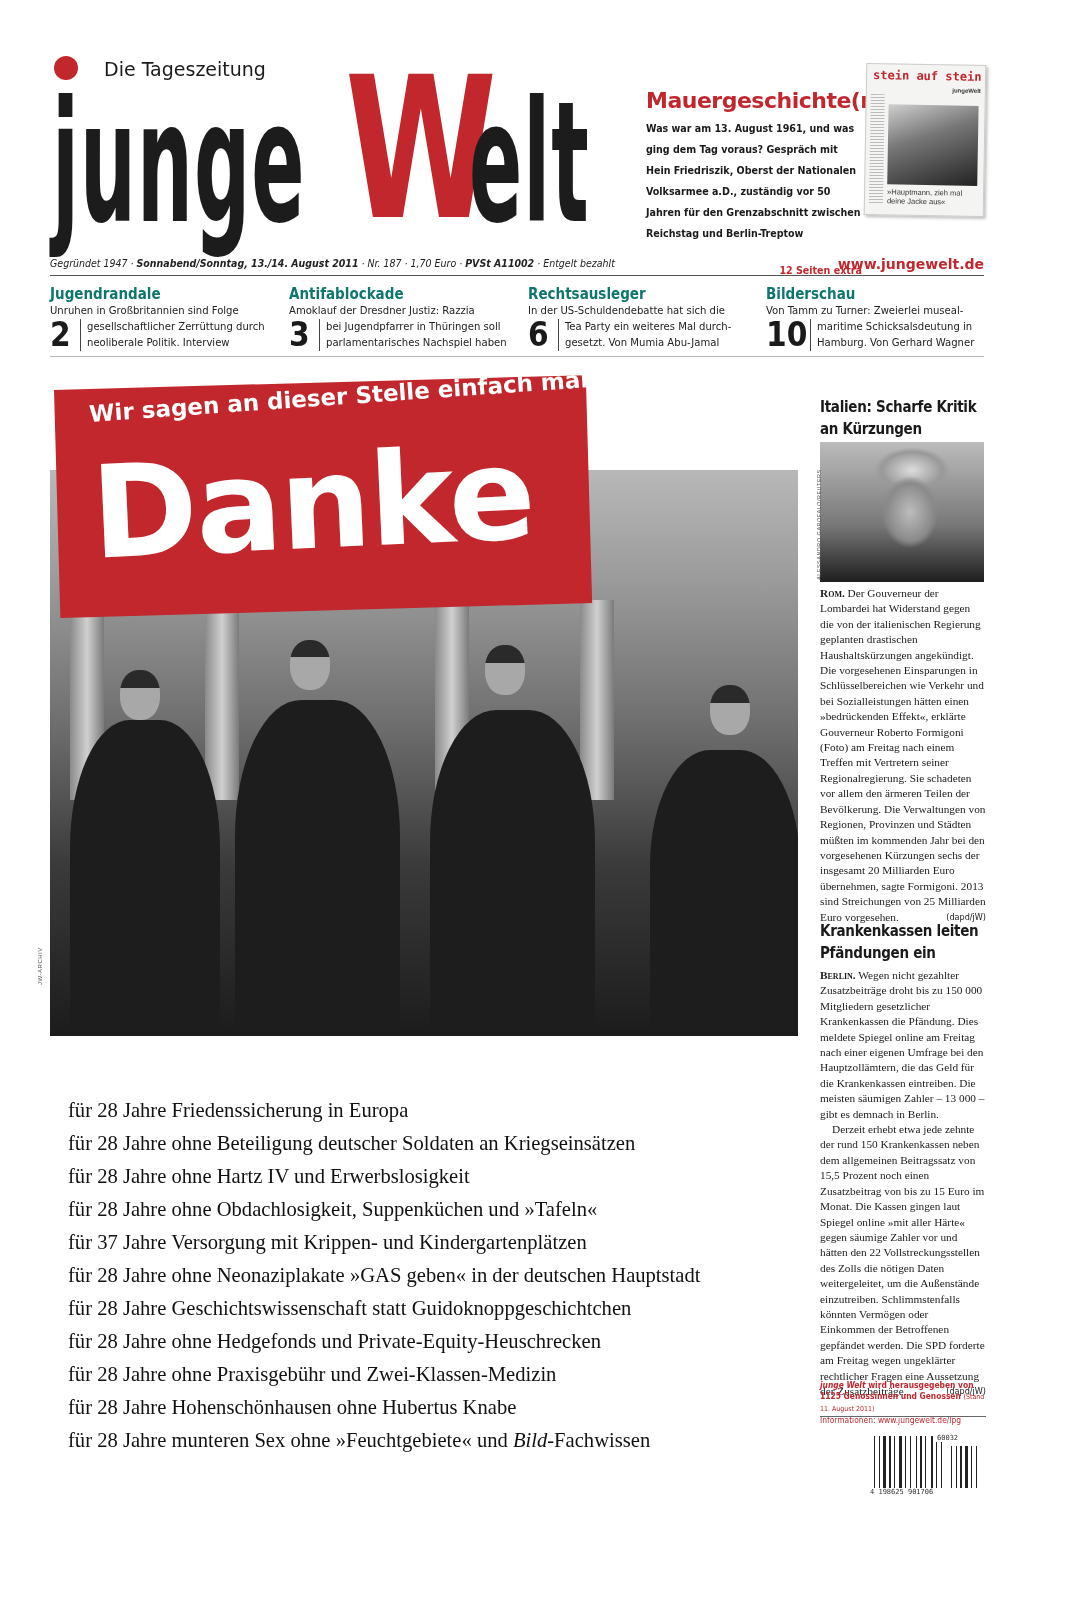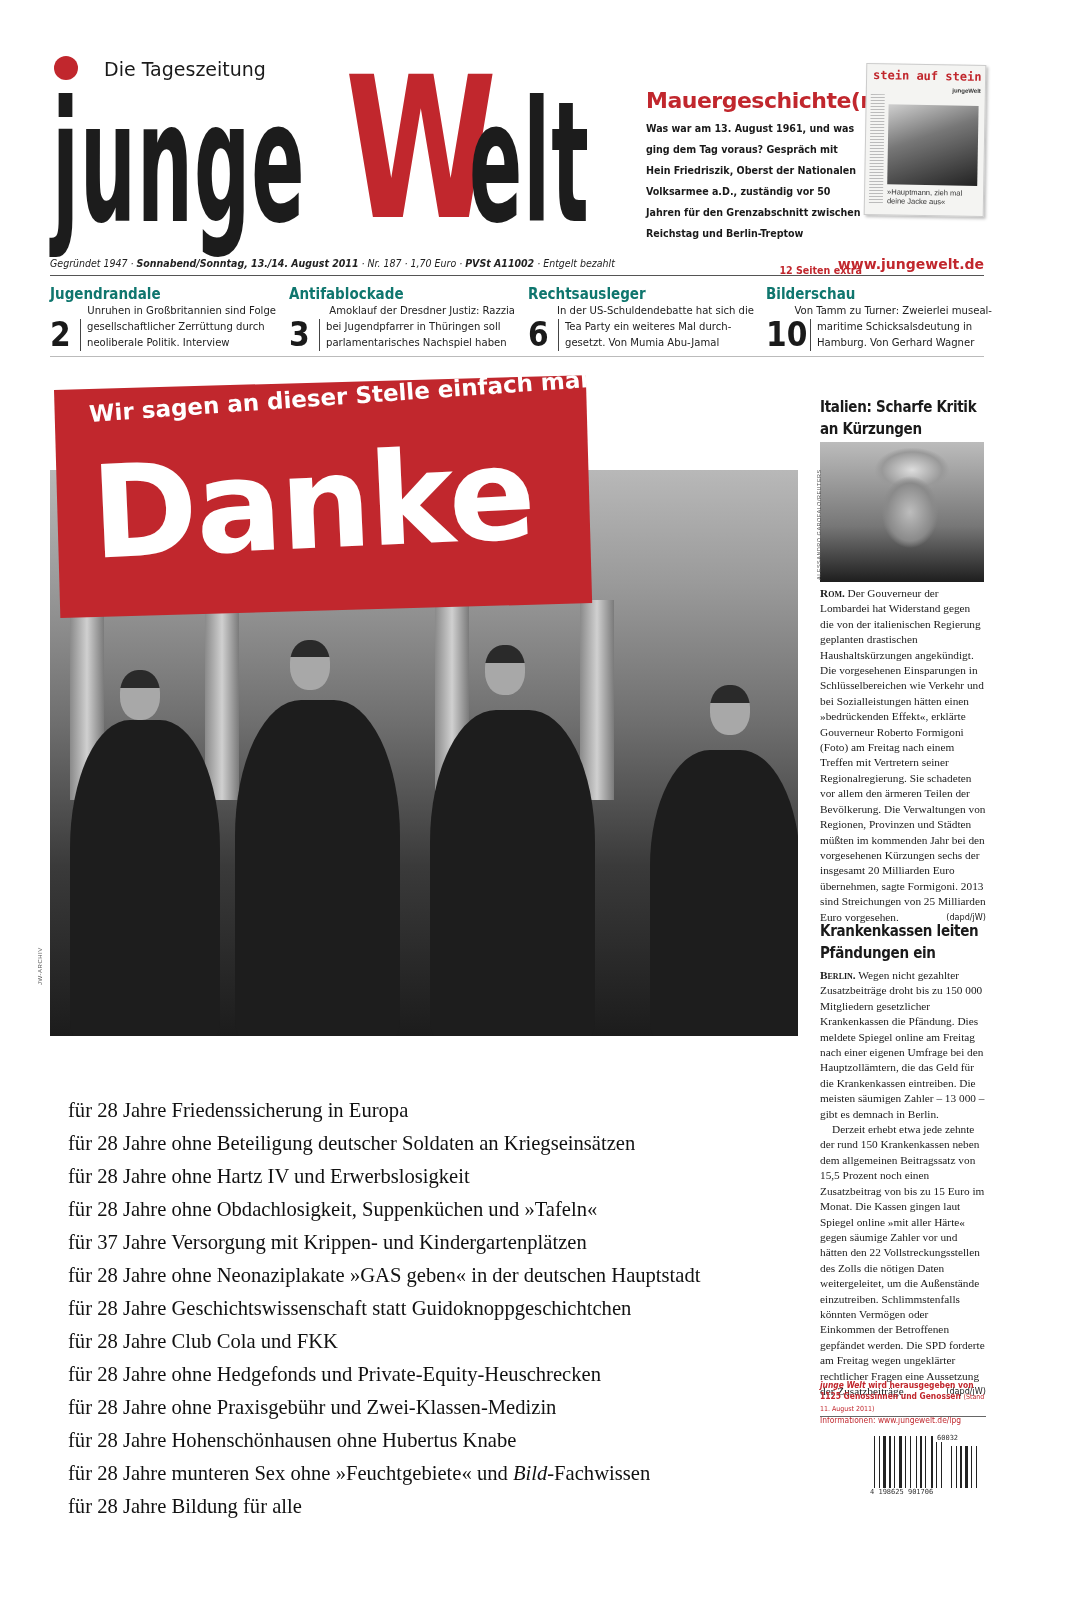--- a/index.html
+++ b/index.html
@@ -28,21 +28,21 @@
 
   
   .dateline { left:50px; top:257px; font-size:10.5px; font-style:italic; color:#222; font-family:"DejaVu Sans Condensed","DejaVu Sans", sans-serif; }
   .dateline b { font-weight:bold; }
   .website { right:88px; top:256px; font-size:14px; font-weight:bold; color:#c1272d; font-family:"DejaVu Sans", sans-serif; }
   .rule1 { left:50px; top:275px; width:934px; height:1px; background:#555; }
 
   
   .inside { top:285px; width:226px; font-family:"DejaVu Sans Condensed","DejaVu Sans", sans-serif; }
   .inside .h { font-size:15px; font-weight:bold; color:#0f766e; line-height:18px; }
-  .inside .l1 { font-size:11.2px; line-height:16px; color:#222; white-space:nowrap;text-align:right; }
+  .inside .l1 { font-size:11.2px; line-height:16px; color:#222; white-space:nowrap; }
   .inside .row { position:relative; height:34px; }
   .inside .num { position:absolute; left:0; top:-2px; font-size:33px; font-weight:bold; line-height:36px; color:#1a1a1a; }
   .inside .rest { position:absolute; left:30px; top:0; border-left:1px solid #444; padding-left:6px; font-size:11.2px; line-height:16px; color:#222; white-space:nowrap; }
   .inside.wide .rest { left:44px; }
   .bottomrule { left:50px; top:356px; width:934px; height:1px; background:#bbb; }
 
   
   .photo { left:50px; top:470px; width:748px; height:566px; overflow:hidden;
     background:
       radial-gradient(ellipse 60px 110px at 120px 380px, #3a3a3a 0%, transparent 70%),
@@ -186,26 +186,24 @@
 
 <div class="abs list">
   <ul>
     <li>für 28 Jahre Friedenssicherung in Europa</li>
     <li>für 28 Jahre ohne Beteiligung deutscher Soldaten an Kriegseinsätzen</li>
     <li>für 28 Jahre ohne Hartz IV und Erwerbslosigkeit</li>
     <li>für 28 Jahre ohne Obdachlosigkeit, Suppenküchen und »Tafeln«</li>
     <li>für 37 Jahre Versorgung mit Krippen- und Kindergartenplätzen</li>
     <li>für 28 Jahre ohne Neonaziplakate »GAS geben« in der deutschen Hauptstadt</li>
     <li>für 28 Jahre Geschichtswissenschaft statt Guidoknoppgeschichtchen</li>
-    <li>für 28 Jahre Club Cola und FKK</li>
     <li>für 28 Jahre ohne Hedgefonds und Private-Equity-Heuschrecken</li>
     <li>für 28 Jahre ohne Praxisgebühr und Zwei-Klassen-Medizin</li>
     <li>für 28 Jahre Hohenschönhausen ohne Hubertus Knabe</li>
     <li><span>für 28 Jahre munteren Sex ohne »Feuchtgebiete« und </span><i>Bild</i><span>-Fachwissen</span></li>
-    <li>für 28 Jahre Bildung für alle</li>
   </ul>
 </div>
 
 <div class="abs side" style="top:396px;">
   <div class="side-h">Italien: Scharfe Kritik an Kürzungen</div>
 </div>
 <div class="abs portrait"></div>
 <div class="abs portrait-credit">ALESSANDRO GAROFALO/REUTERS</div>
 <div class="abs side" style="top:586px;">
   <div class="side-p"><span class="loc">Rom.</span><span> Der Gouverneur der Lombardei hat Widerstand gegen die von der italienischen Regierung geplanten drastischen Haushaltskürzungen angekündigt. Die vorgesehenen Einsparungen in Schlüsselbereichen wie Verkehr und bei Sozialleistungen hätten einen »bedrückenden Effekt«, erklärte Gouverneur Roberto Formigoni (Foto) am Freitag nach einem Treffen mit Vertretern seiner Regionalregierung. Sie schadeten vor allem den ärmeren Teilen der Bevölkerung. Die Verwaltungen von Regionen, Provinzen und Städten müßten im kommenden Jahr bei den vorgesehenen Kürzungen sechs der insgesamt 20 Milliarden Euro übernehmen, sagte Formigoni. 2013 sind Streichungen von 25 Milliarden Euro vorgesehen.</span> <span class="src">(dapd/jW)</span></div>

